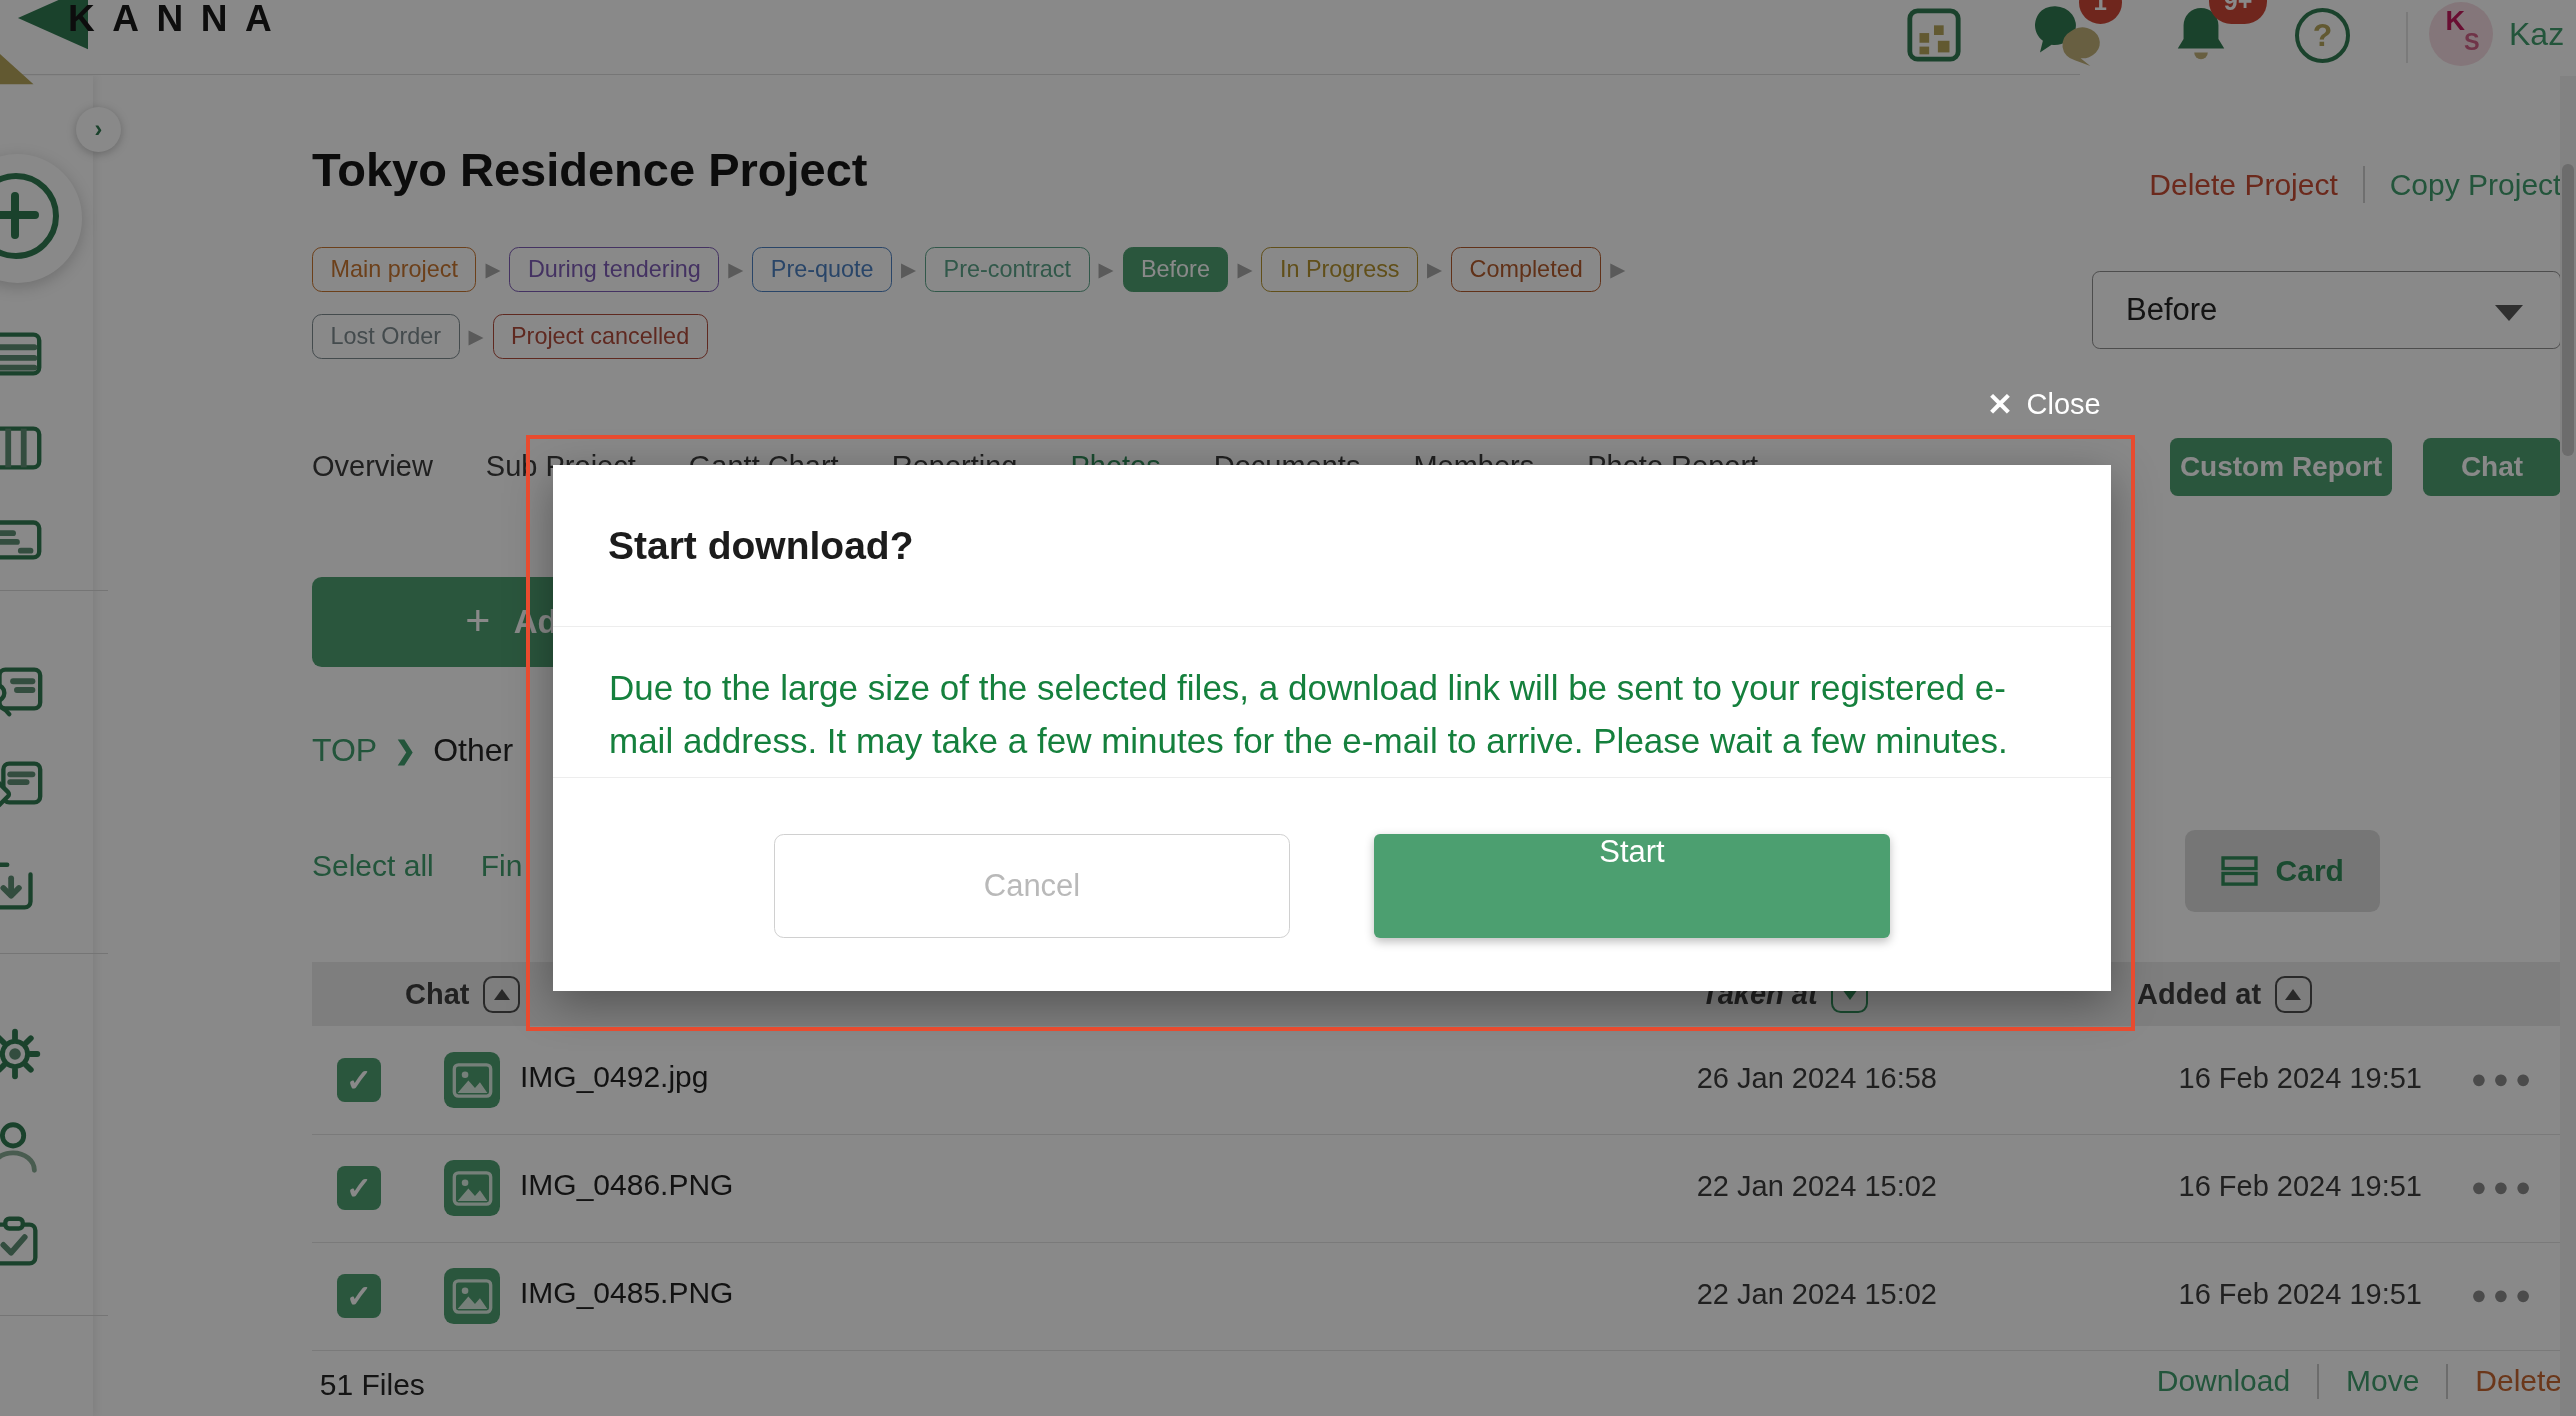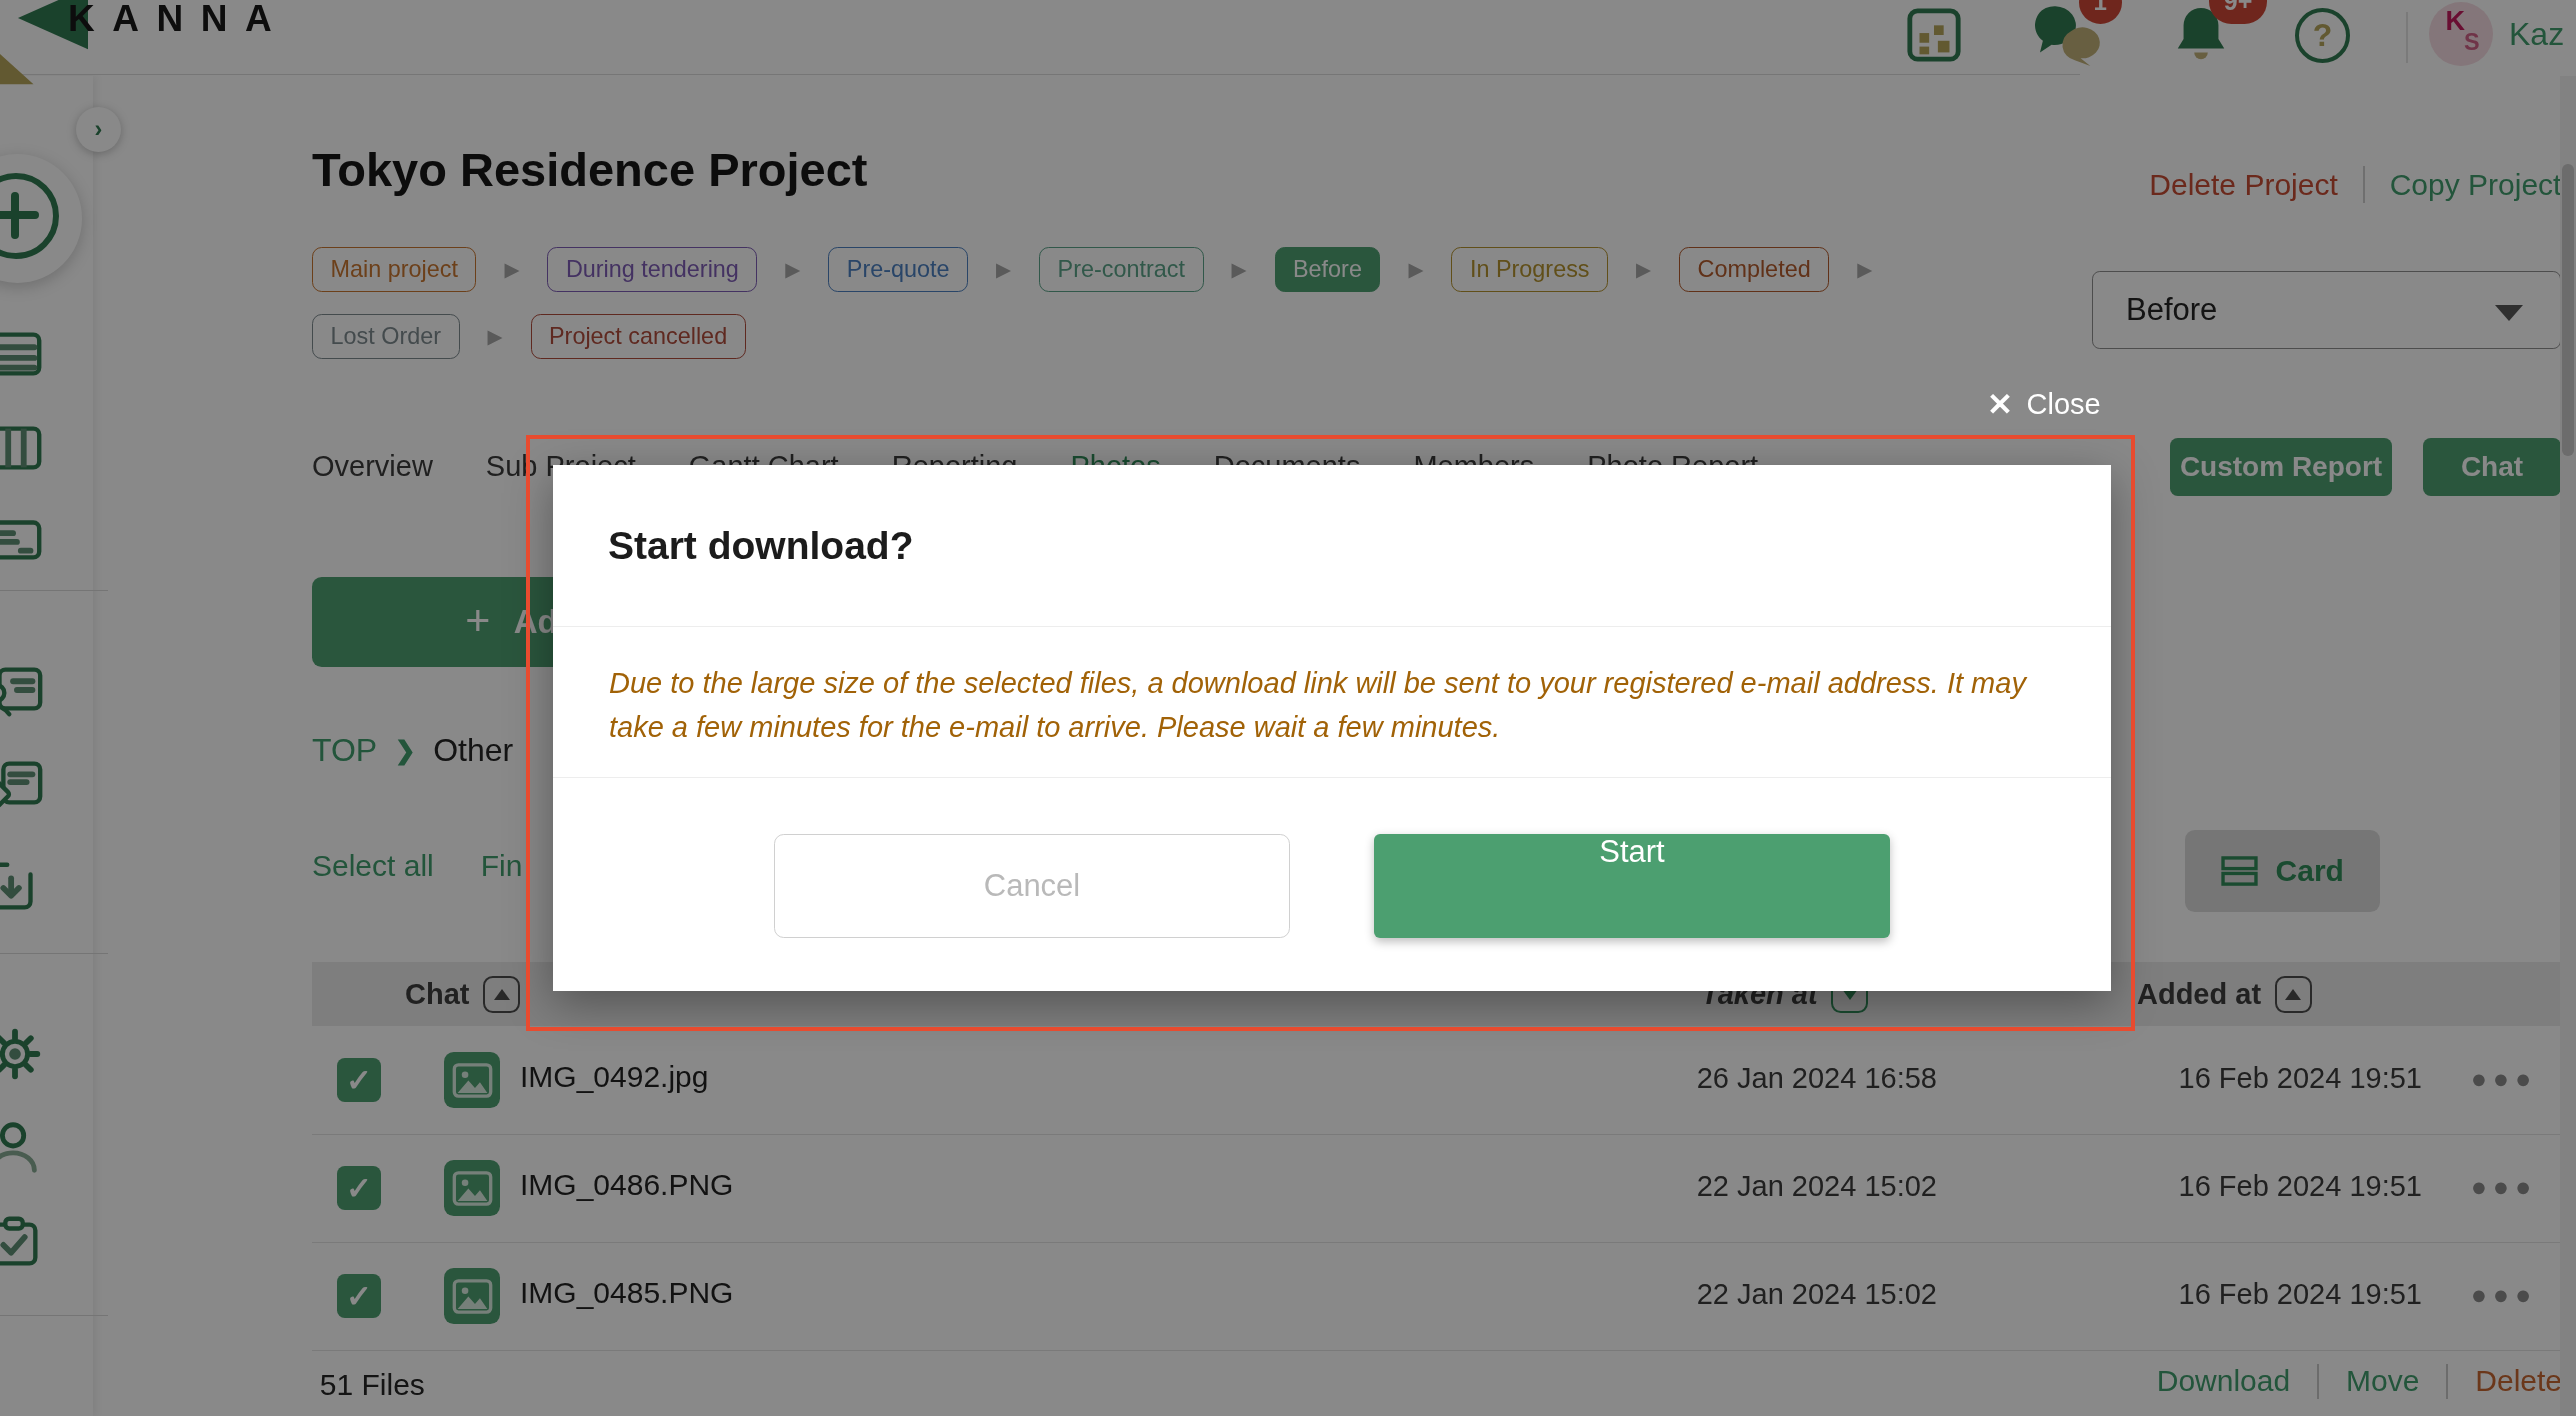--- a/index.html
+++ b/index.html
@@ -48,21 +48,21 @@
   .s-hr{position:absolute;left:-19.5px;width:127px;border-top:1.9px solid #d9d9d9;}
 
   
   .page-title{position:absolute;left:312px;top:142px;font-size:47px;font-weight:700;color:#141414;}
   .proj-actions{position:absolute;top:166px;right:14.6px;display:flex;align-items:center;gap:25px;
                 font-size:30px;}
   .link-delete{color:#c74b32;}
   .link-copy{color:#3f9d6d;}
   .vdiv{width:1.9px;height:37px;background:#cfcfcf;}
 
-  .badges{position:absolute;left:312px;display:flex;align-items:center;gap:28px;}
+  .badges{position:absolute;left:312px;display:flex;align-items:center;gap:9px;}
   .row1{top:247px;} .row2{top:314px;}
   .badge{font-size:23.4px;padding:7.8px 17.5px;border:1.9px solid;border-radius:9.7px;background:#fff;
          white-space:nowrap;}
   .c-orange{color:#c9752e;border-color:#c9752e;}
   .c-purple{color:#7d5bb5;border-color:#7d5bb5;}
   .c-blue{color:#4a7fc1;border-color:#4a7fc1;}
   .c-teal{color:#5aa388;border-color:#5aa388;}
   .c-mustard{color:#b3912c;border-color:#b3912c;}
   .c-rust{color:#b35a2a;border-color:#b35a2a;}
   .c-gray{color:#7d8a8f;border-color:#7d8a8f;}
@@ -141,22 +141,22 @@
         z-index:30;}
   .modal-close{position:absolute;left:1987px;top:386px;z-index:40;display:flex;align-items:center;
         gap:13.6px;color:#fff;}
   .modal-close .x{font-size:31px;font-weight:700;}
   .modal-close .t{font-size:29px;}
   .modal{position:absolute;left:553px;top:465px;width:1558px;height:526px;background:#fff;z-index:40;
         box-shadow:0 11.7px 43px rgba(0,0,0,0.35);}
   .modal-head{height:162px;border-bottom:1.9px solid #ededed;display:flex;align-items:center;
         padding-left:55px;box-sizing:border-box;}
   .modal-title{font-size:39px;font-weight:700;color:#1c1c1c;}
-  .modal-body{height:151px;box-sizing:border-box;padding:35px 56px 0 56px;font-size:29px;color:#a16207;
-        line-height:1.5;border-bottom:1.9px solid #ededed;font-style:italic;}
+  .modal-body{height:151px;box-sizing:border-box;padding:35px 56px 0 56px;font-size:35px;color:#15803d;
+        line-height:1.5;border-bottom:1.9px solid #ededed;}
   .modal-actions{position:relative;height:211px;padding-left:28px;}
   .btn-cancel{position:absolute;left:221px;top:56px;width:516px;height:104px;background:#fff;
         border:1.9px solid #d0d0d0;border-radius:9.7px;box-sizing:border-box;display:flex;
         align-items:center;justify-content:center;font-size:31px;color:#b9b9b9;}
   .btn-start{position:absolute;left:821px;top:56px;width:516px;height:104px;background:#4c9f70;
         border-radius:6px;display:flex;align-items:flex-start;justify-content:center;font-size:31px;
         color:#fff;box-shadow:0 3.9px 9.7px rgba(0,0,0,0.25);}
   .annotation{position:absolute;left:526px;top:435px;width:1609px;height:596px;
         border:4.9px solid #e84b2f;box-sizing:border-box;z-index:50;pointer-events:none;}
 </style>

